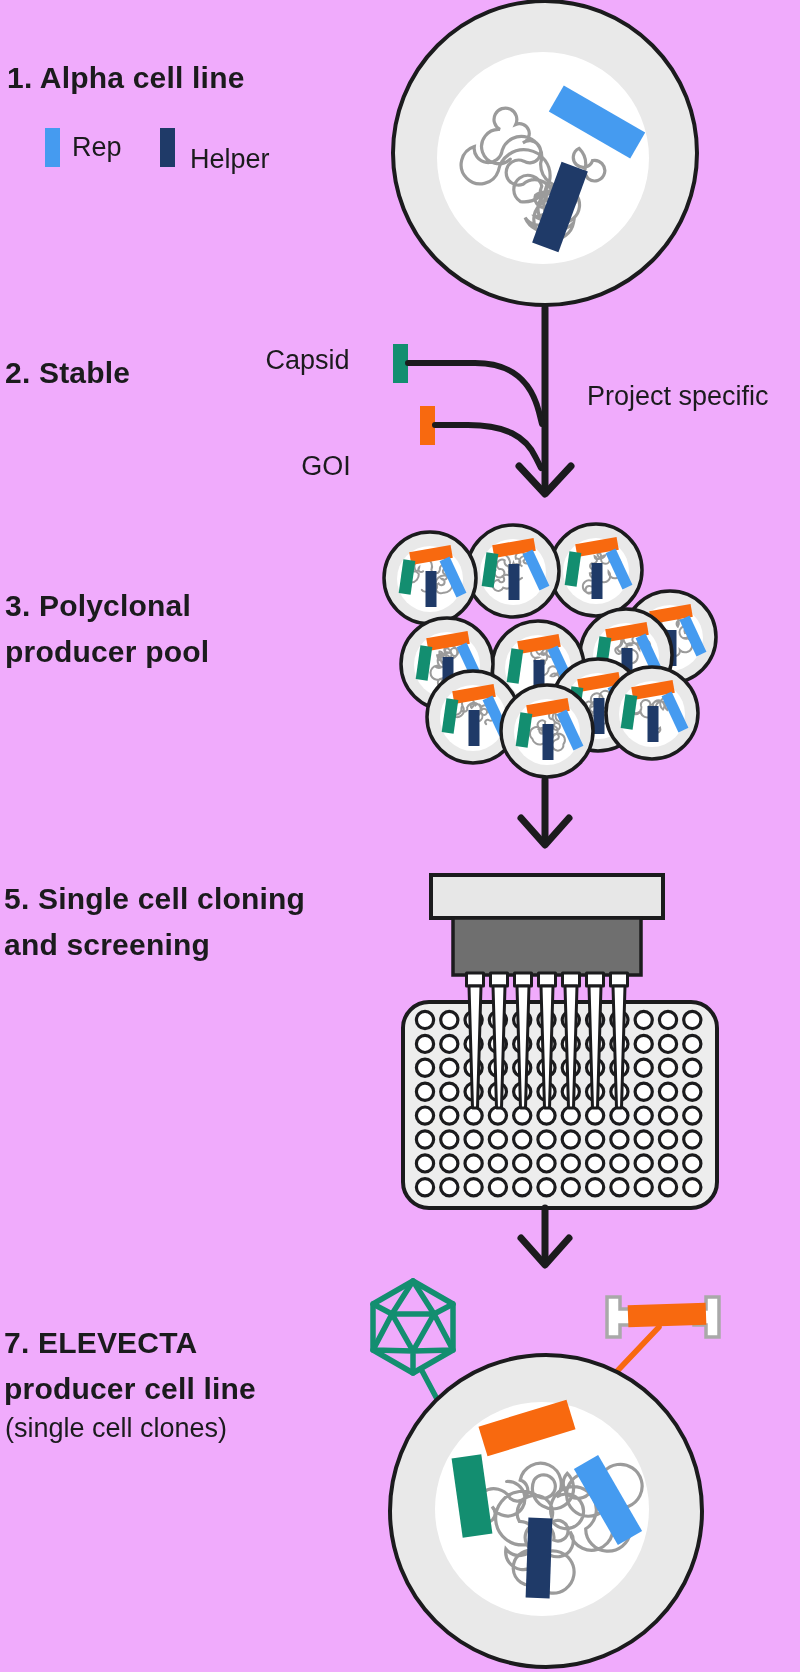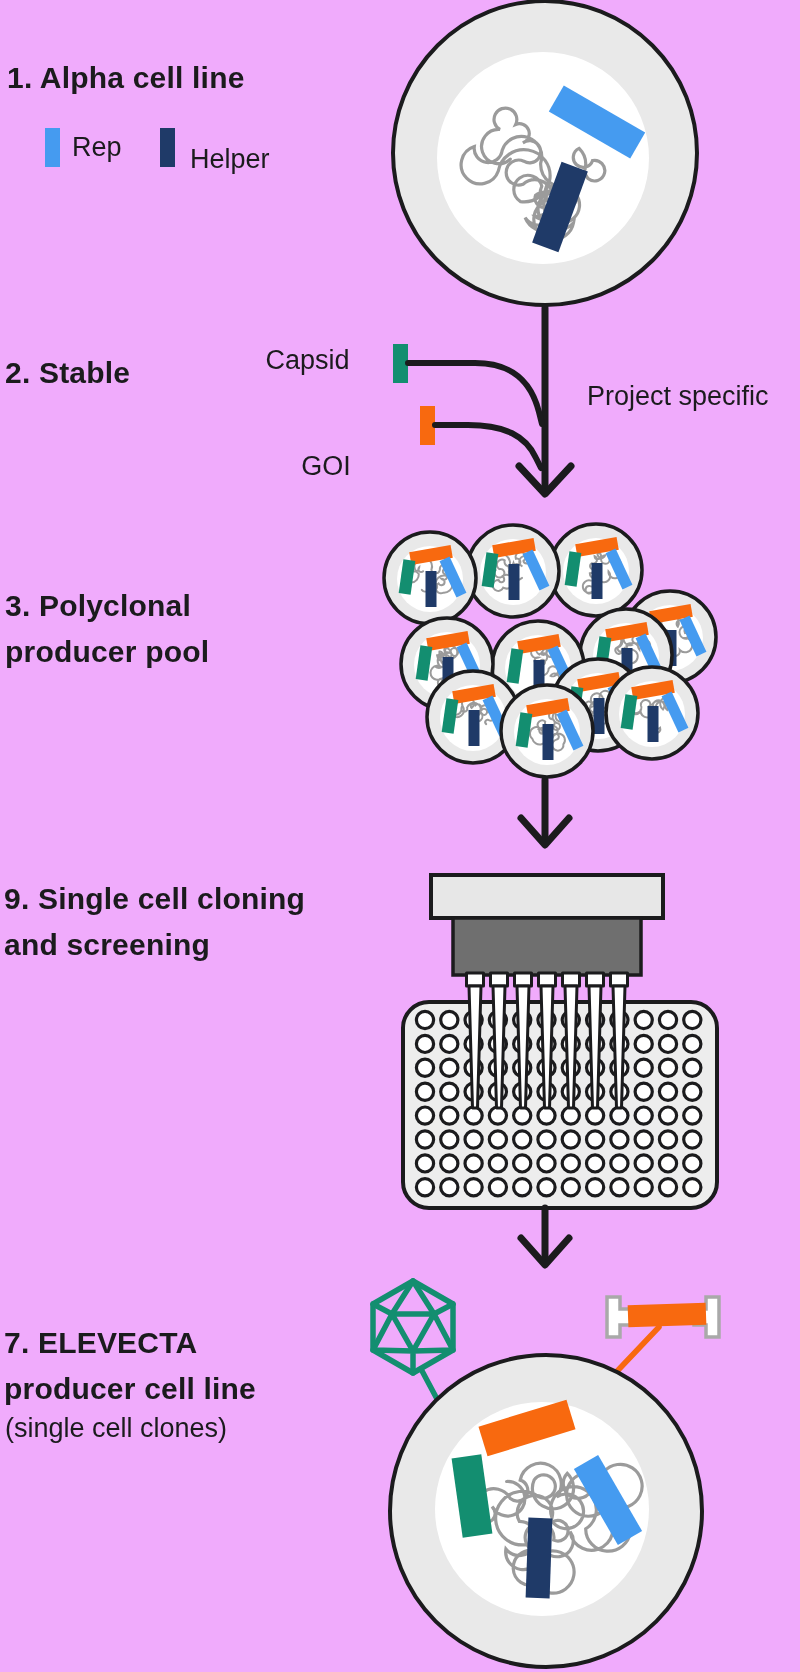--- a/index.html
+++ b/index.html
@@ -343,21 +343,21 @@
   <div class="t plain rlabel" style="left:230px;top:344px;width:155px;">Capsid</div>
   <div class="t plain rlabel" style="left:250px;top:406px;width:152px;margin-top:44px;">GOI</div>
   <div class="t plain" style="left:587px;top:380px;text-align:center;">Project specific</div>
 
   <div class="t title" style="left:5px;top:583px;">
     <div>3. Polyclonal</div>
     <div>producer pool</div>
   </div>
 
   <div class="t title" style="left:4px;top:876px;">
-    <div>9. Single cell cloning</div>
+    <div>5. Single cell cloning</div>
     <div>and screening</div>
   </div>
 
   <div class="t title" style="left:4px;top:1320px;">
     <div>7. ELEVECTA</div>
     <div>producer cell line</div>
   </div>
   <div class="t plain" style="left:5px;top:1412px;">(single cell clones)</div>
 </div>
 

